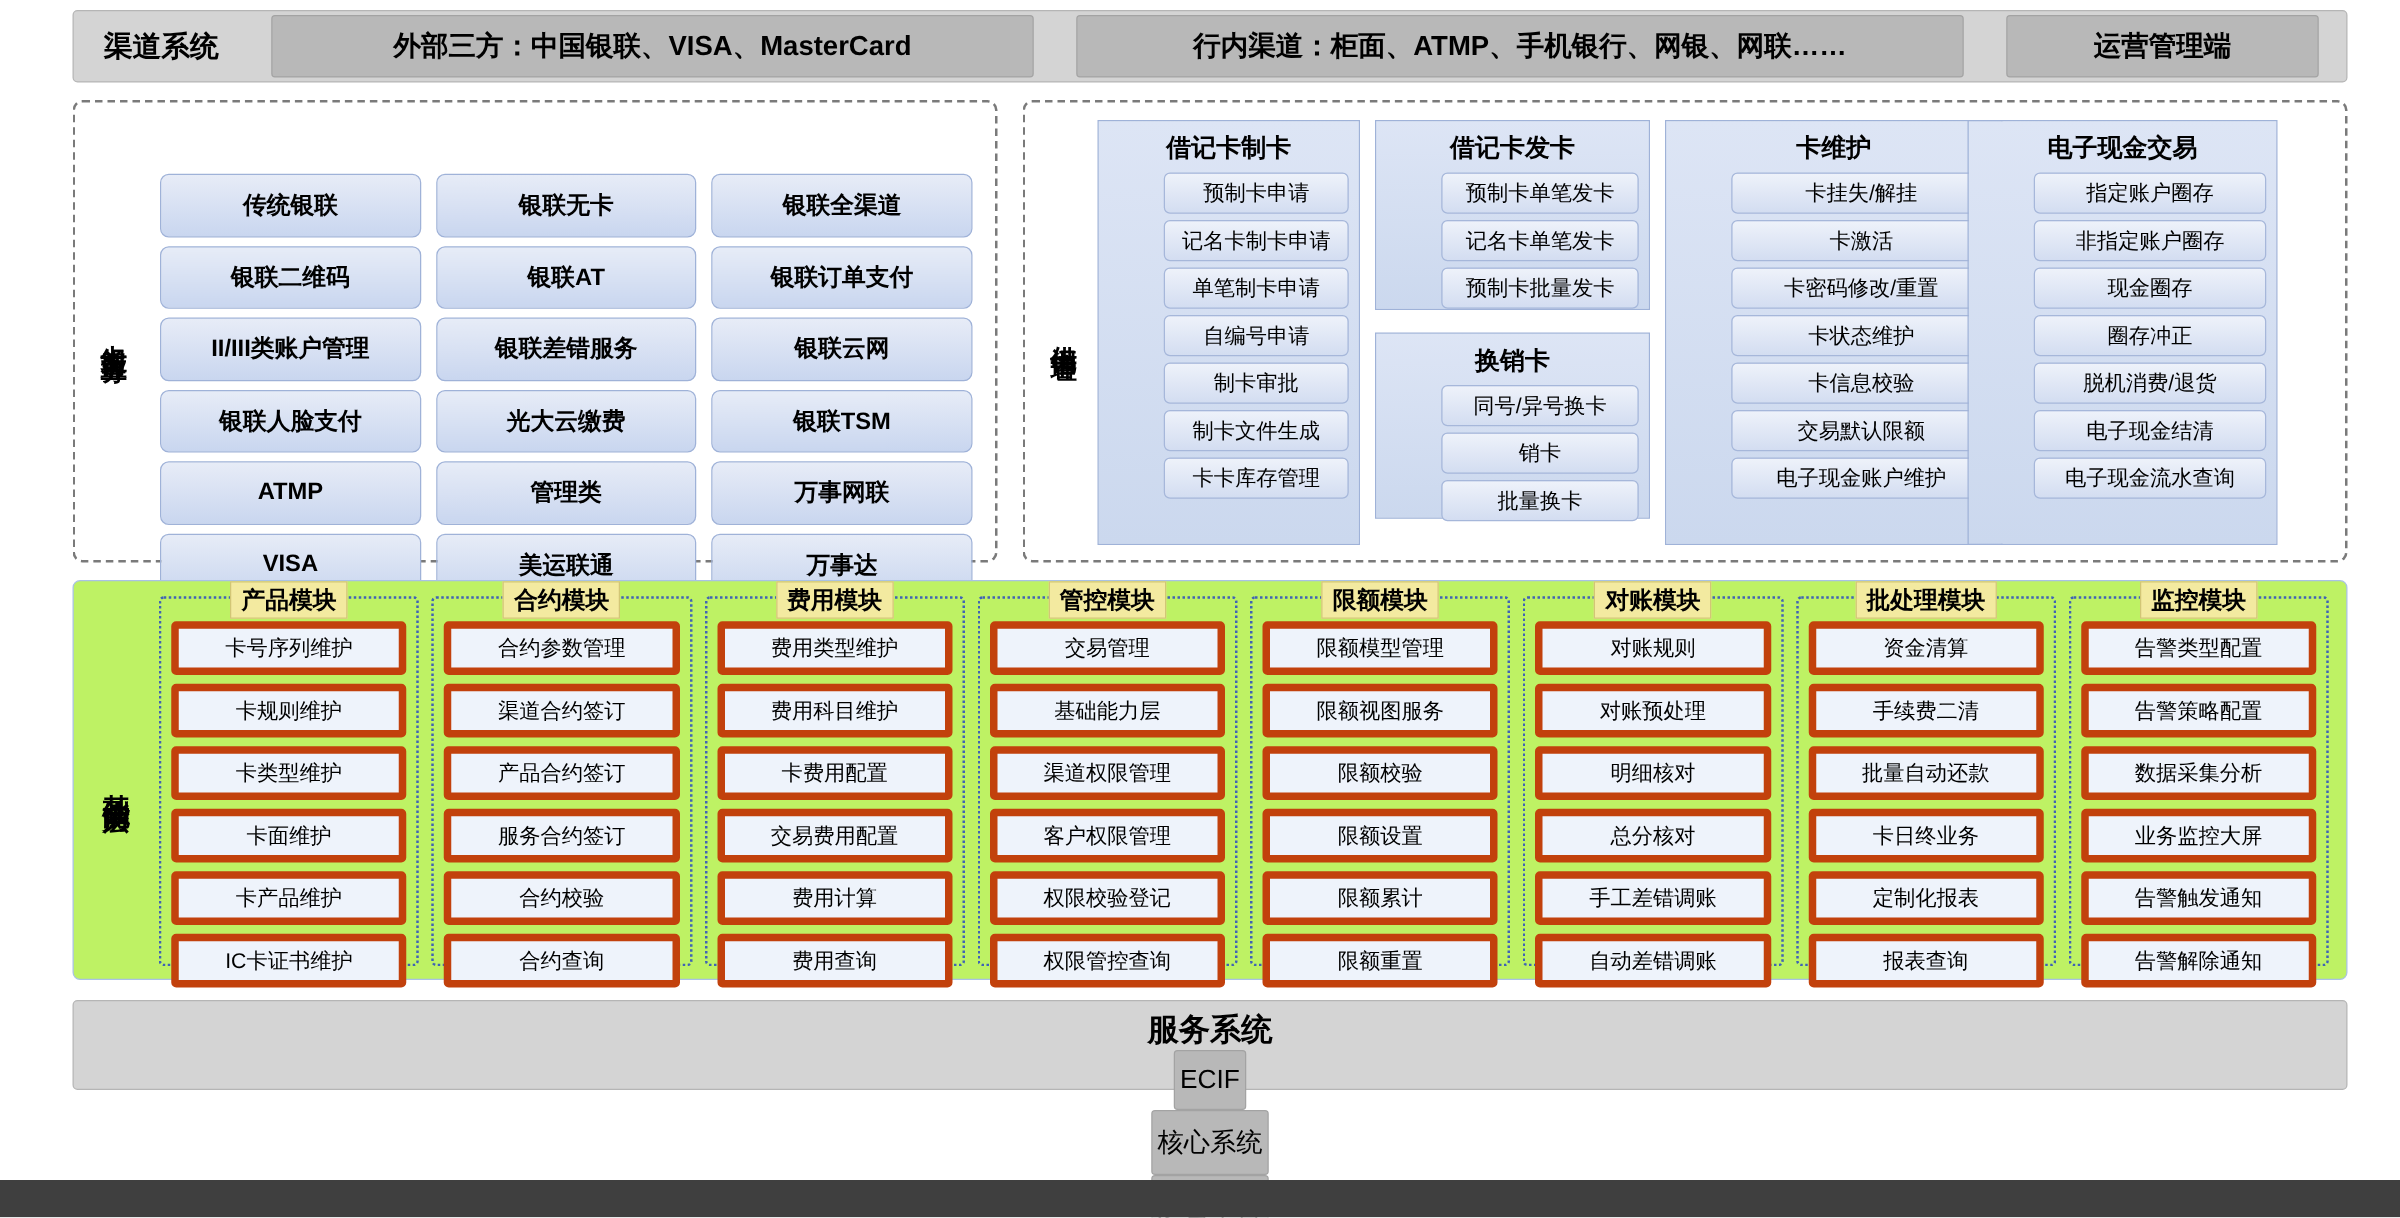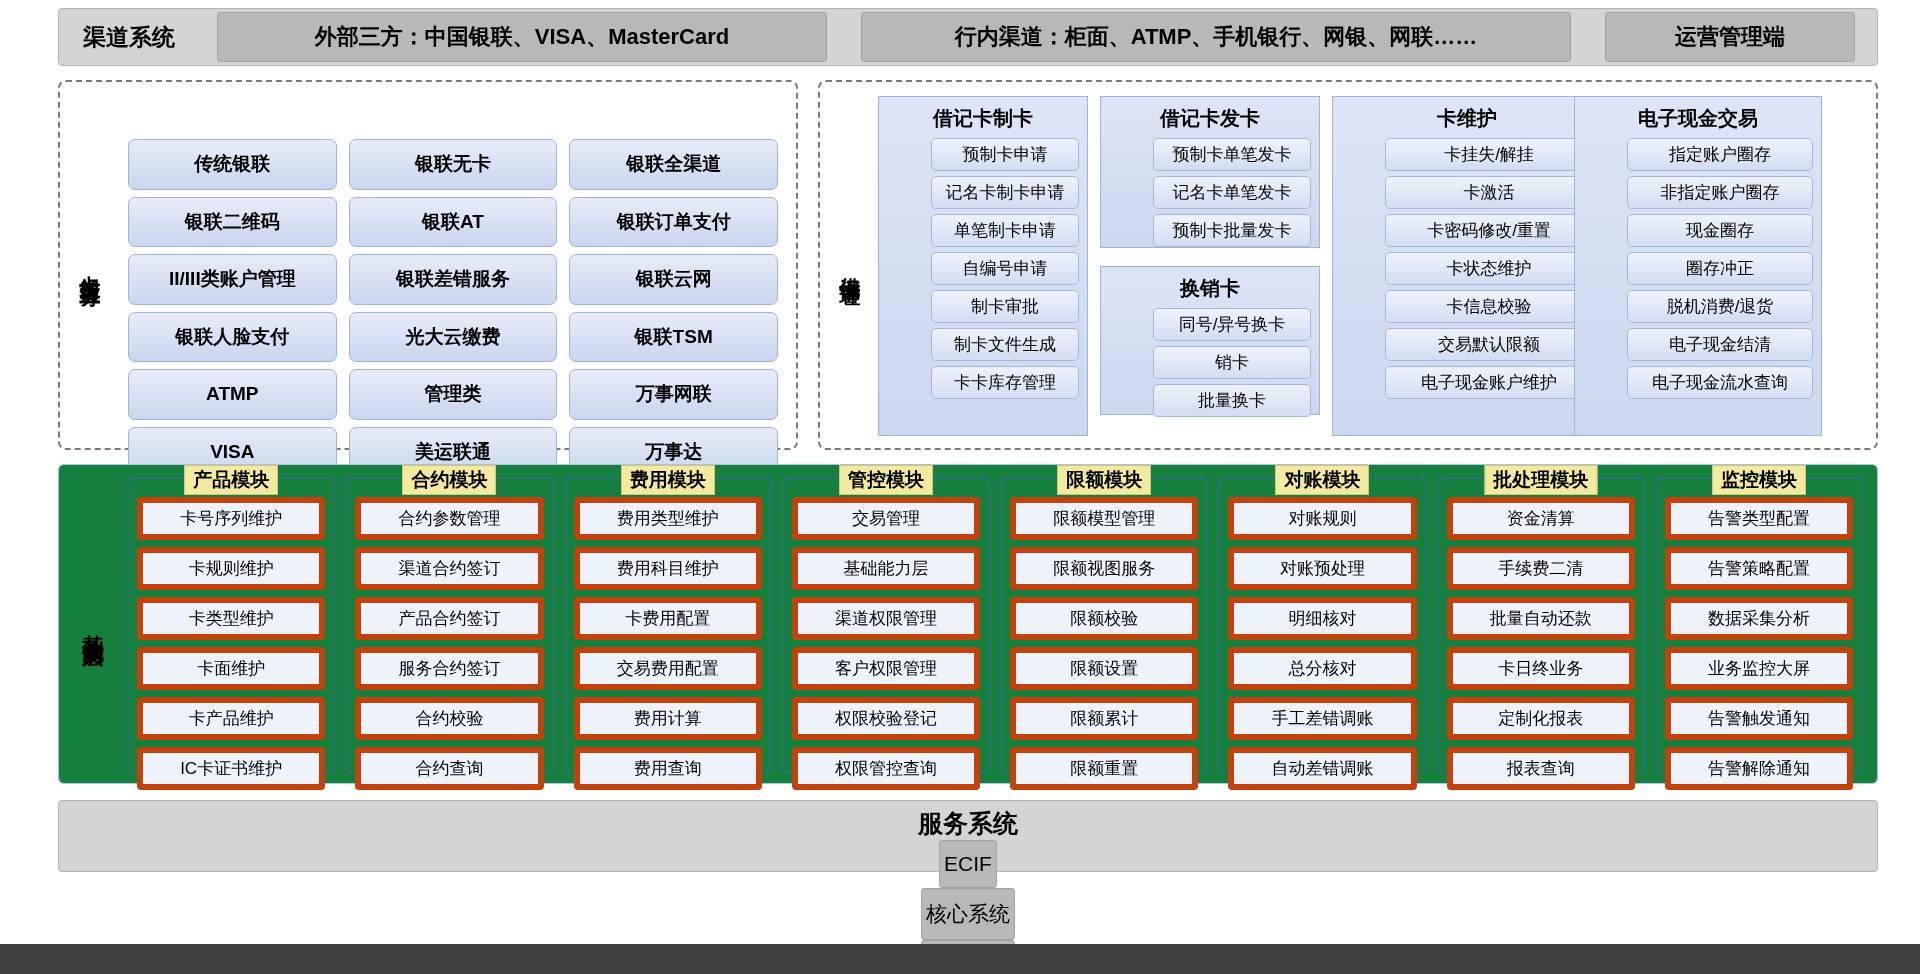--- a/index.html
+++ b/index.html
@@ -152,21 +152,21 @@
     margin-left: 44px;
   }
 
   
   #base-layer {
     position: absolute;
     left: 0;
     top: 456px;
     width: 1820px;
     height: 320px;
-    background: #15803d;
+    background: #bef264;
     border: 1px solid #a9c2e4;
     border-radius: 6px;
     box-sizing: border-box;
   }
   #base-label {
     position: absolute;
     left: 8px;
     top: 0;
     width: 52px;
     height: 100%;

